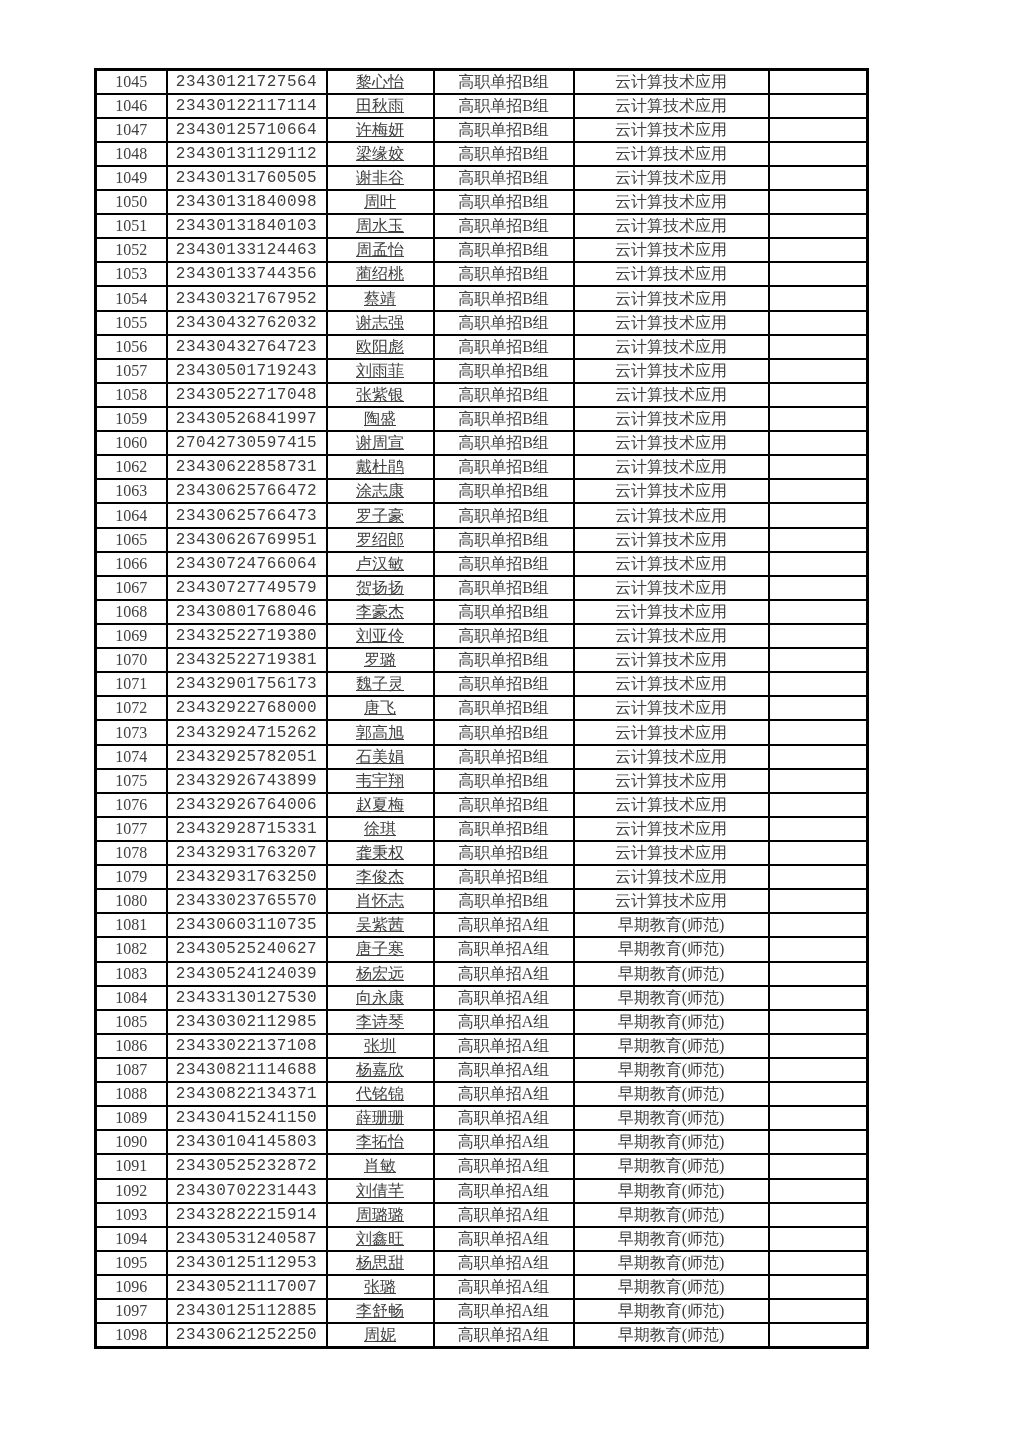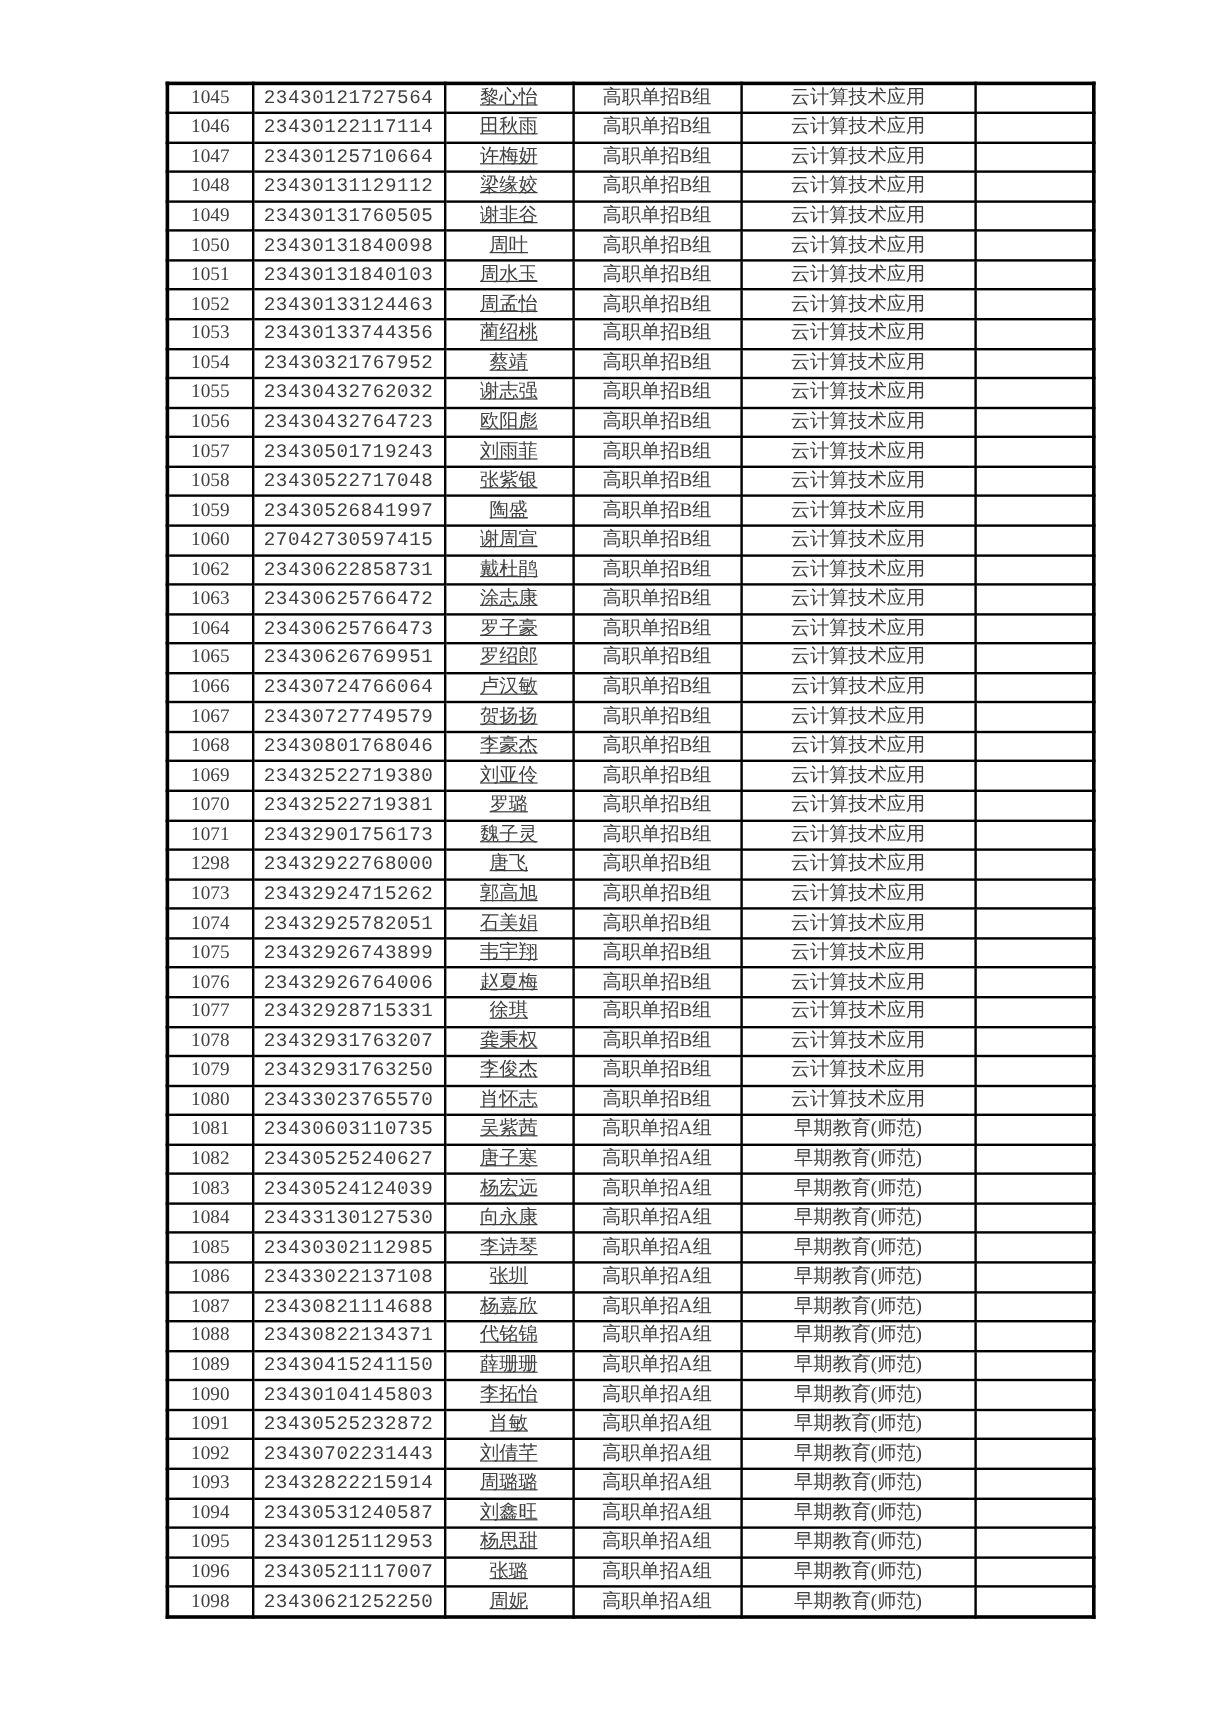--- a/index.html
+++ b/index.html
@@ -12,21 +12,20 @@
     background: #ffffff;
     position: relative;
     font-family: "Liberation Serif", "DejaVu Serif", serif;
   }
   .page {
     position: absolute;
     left: 0; top: 0;
     width: 908px;
     height: 1447px;
     background: #ffffff;
-    margin-left: 44px;
   }
   table.roster {
     position: absolute;
     left: 94px;
     top: 68px;
     width: 772px;
     height: 1281px;
     border-collapse: collapse;
     table-layout: fixed;
     border: 3px solid #000000;
@@ -294,21 +293,21 @@
   <tr>
     <td class="c-idx">1071</td>
     <td class="c-id">23432901756173</td>
     <td class="c-name">魏子灵</td>
     <td class="c-group">高职单招B组</td>
     <td class="c-major">云计算技术应用</td>
     <td class="c-empty"></td>
   </tr>
 
   <tr>
-    <td class="c-idx">1298</td>
+    <td class="c-idx">1072</td>
     <td class="c-id">23432922768000</td>
     <td class="c-name">唐飞</td>
     <td class="c-group">高职单招B组</td>
     <td class="c-major">云计算技术应用</td>
     <td class="c-empty"></td>
   </tr>
 
   <tr>
     <td class="c-idx">1073</td>
     <td class="c-id">23432924715262</td>
@@ -518,20 +517,28 @@
 
   <tr>
     <td class="c-idx">1096</td>
     <td class="c-id">23430521117007</td>
     <td class="c-name">张璐</td>
     <td class="c-group">高职单招A组</td>
     <td class="c-major">早期教育(师范)</td>
     <td class="c-empty"></td>
   </tr>
 
+  <tr>
+    <td class="c-idx">1097</td>
+    <td class="c-id">23430125112885</td>
+    <td class="c-name">李舒畅</td>
+    <td class="c-group">高职单招A组</td>
+    <td class="c-major">早期教育(师范)</td>
+    <td class="c-empty"></td>
+  </tr>
 
   <tr>
     <td class="c-idx">1098</td>
     <td class="c-id">23430621252250</td>
     <td class="c-name">周妮</td>
     <td class="c-group">高职单招A组</td>
     <td class="c-major">早期教育(师范)</td>
     <td class="c-empty"></td>
   </tr>
 

